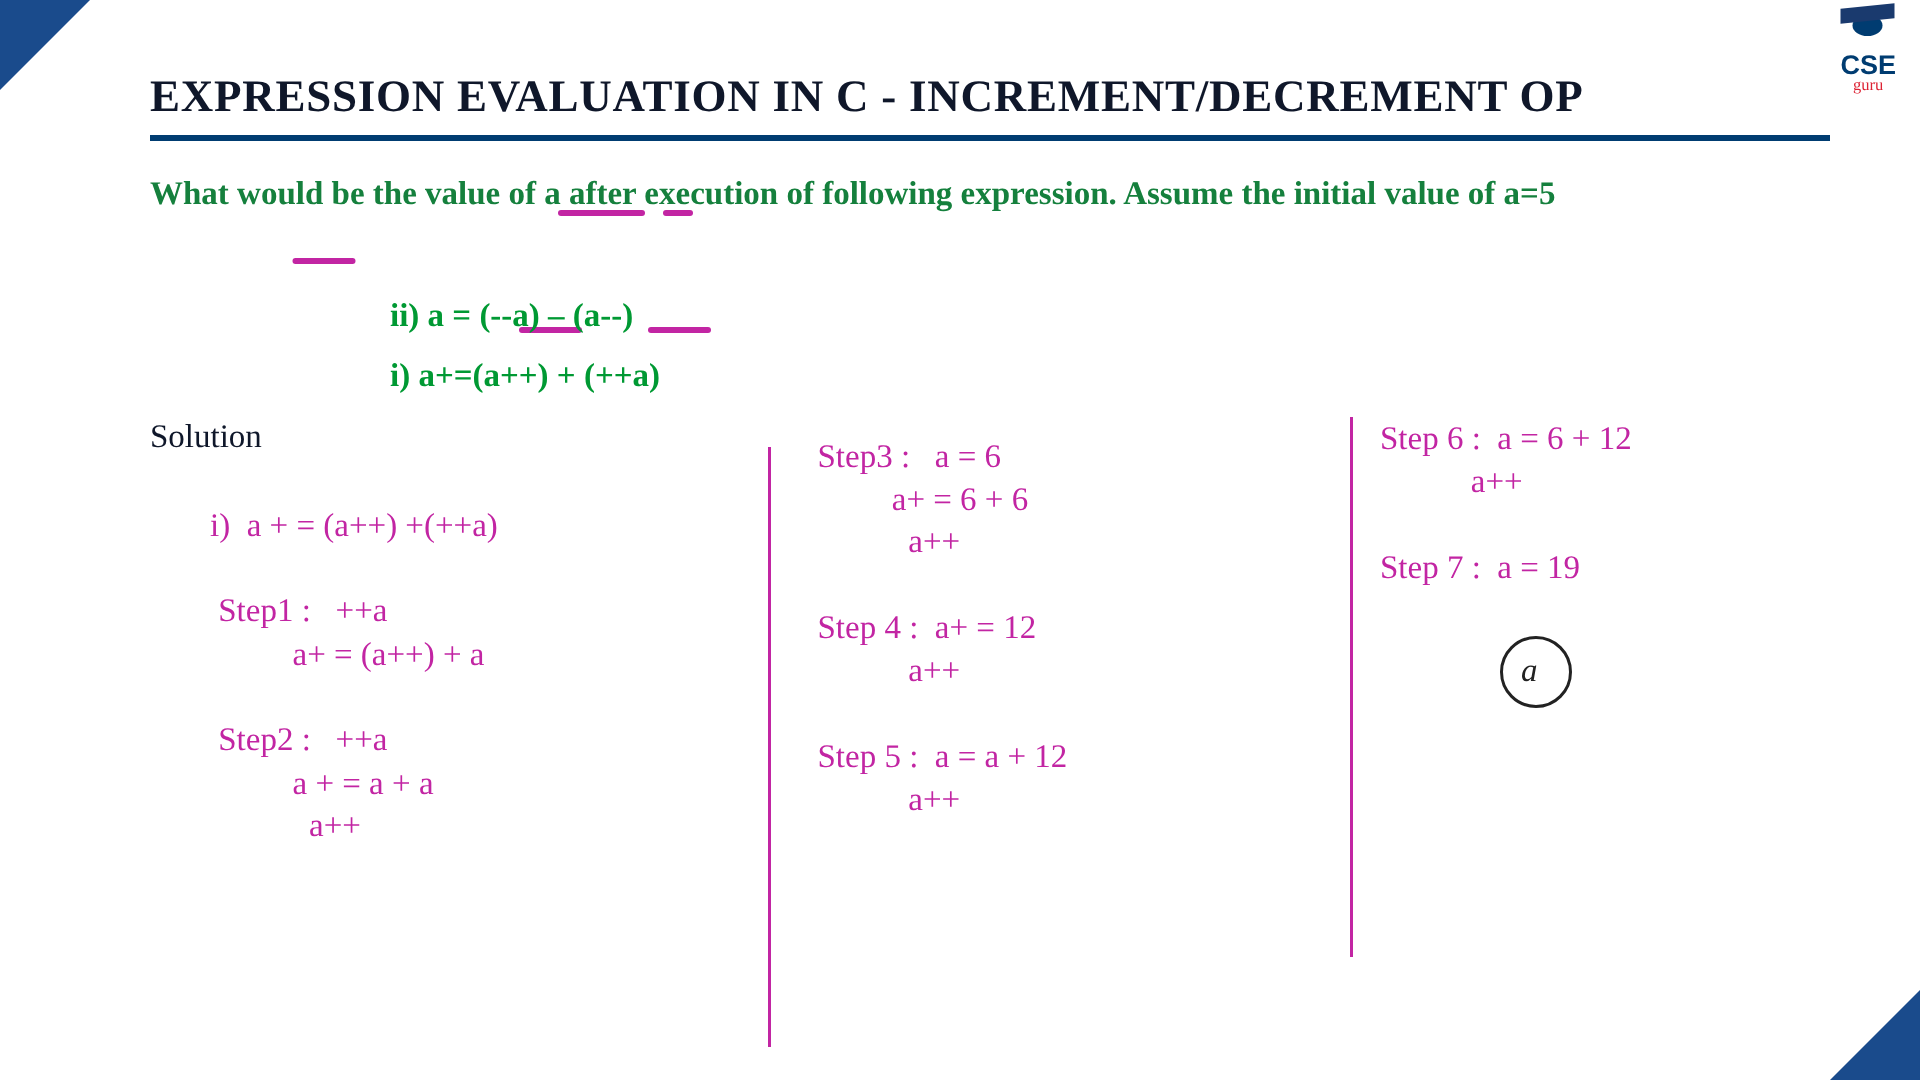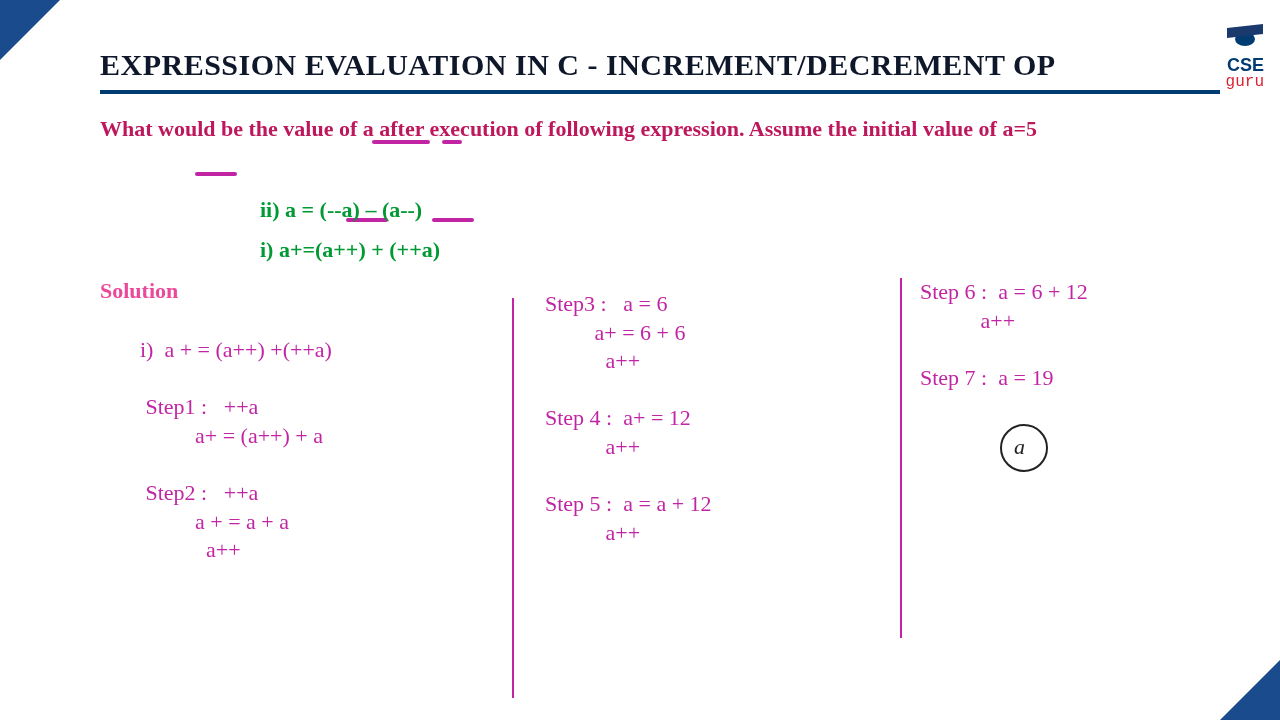--- a/index.html
+++ b/index.html
@@ -20,73 +20,73 @@
   }
   .corner-br {
     position: absolute;
     bottom: 0; right: 0;
     width: 0; height: 0;
     border-bottom: 60px solid #1a4b8c;
     border-left: 60px solid transparent;
   }
   .logo {
     position: absolute;
-    top: 26px; right: 16px;
-    text-align: right;
+    top: 4px; right: 16px;
+    text-align: center;
     line-height: 1;
   }
   .logo-icon {
     width: 36px; height: 28px;
     margin: 0 auto 2px;
     position: relative;
   }
   .logo-cap {
     width: 36px; height: 10px;
     background: #1a3a6e;
     transform: skewY(-6deg);
   }
   .logo-head {
     width: 20px; height: 14px;
     background: #003C71;
     border-radius: 50%;
     margin: -4px auto 0;
   }
   .logo-text { font-weight: bold; font-size: 18px; color: #003C71; font-family: Arial, sans-serif; }
-  .logo-sub { font-size: 16px; color: #d23; font-family: Liberation Mono, monospace; }
+  .logo-sub { font-size: 11px; color: #d23; font-family: Liberation Serif, serif; }
   .title {
     position: absolute;
     top: 48px; left: 100px; right: 60px;
     color: #0f172a;
     font-weight: bold;
     font-size: 30px;
     border-bottom: 4px solid #003C71;
     padding-bottom: 8px;
     letter-spacing: 0.5px;
   }
   .question {
     position: absolute;
     top: 112px; left: 100px; right: 80px;
-    color: #be185d;
+    color: #15803d;
     font-weight: bold;
     font-size: 22px;
     line-height: 1.5;
   }
   .parts {
     position: absolute;
     top: 190px; left: 260px;
     color: #009933;
     font-weight: bold;
     font-size: 22px;
     line-height: 1.8;
   }
   .solution-label {
     position: absolute;
     top: 278px; left: 100px;
-    color: #ec4899;
-    font-weight: bold;
+    color: #0f172a;
+    font-weight: normal;
     font-size: 22px;
   }
   .hand {
     font-family: 'Comic Sans MS', 'Segoe Script', cursive;
     color: #c225a3;
     position: absolute;
     font-size: 22px;
     line-height: 1.3;
     white-space: pre;
   }

